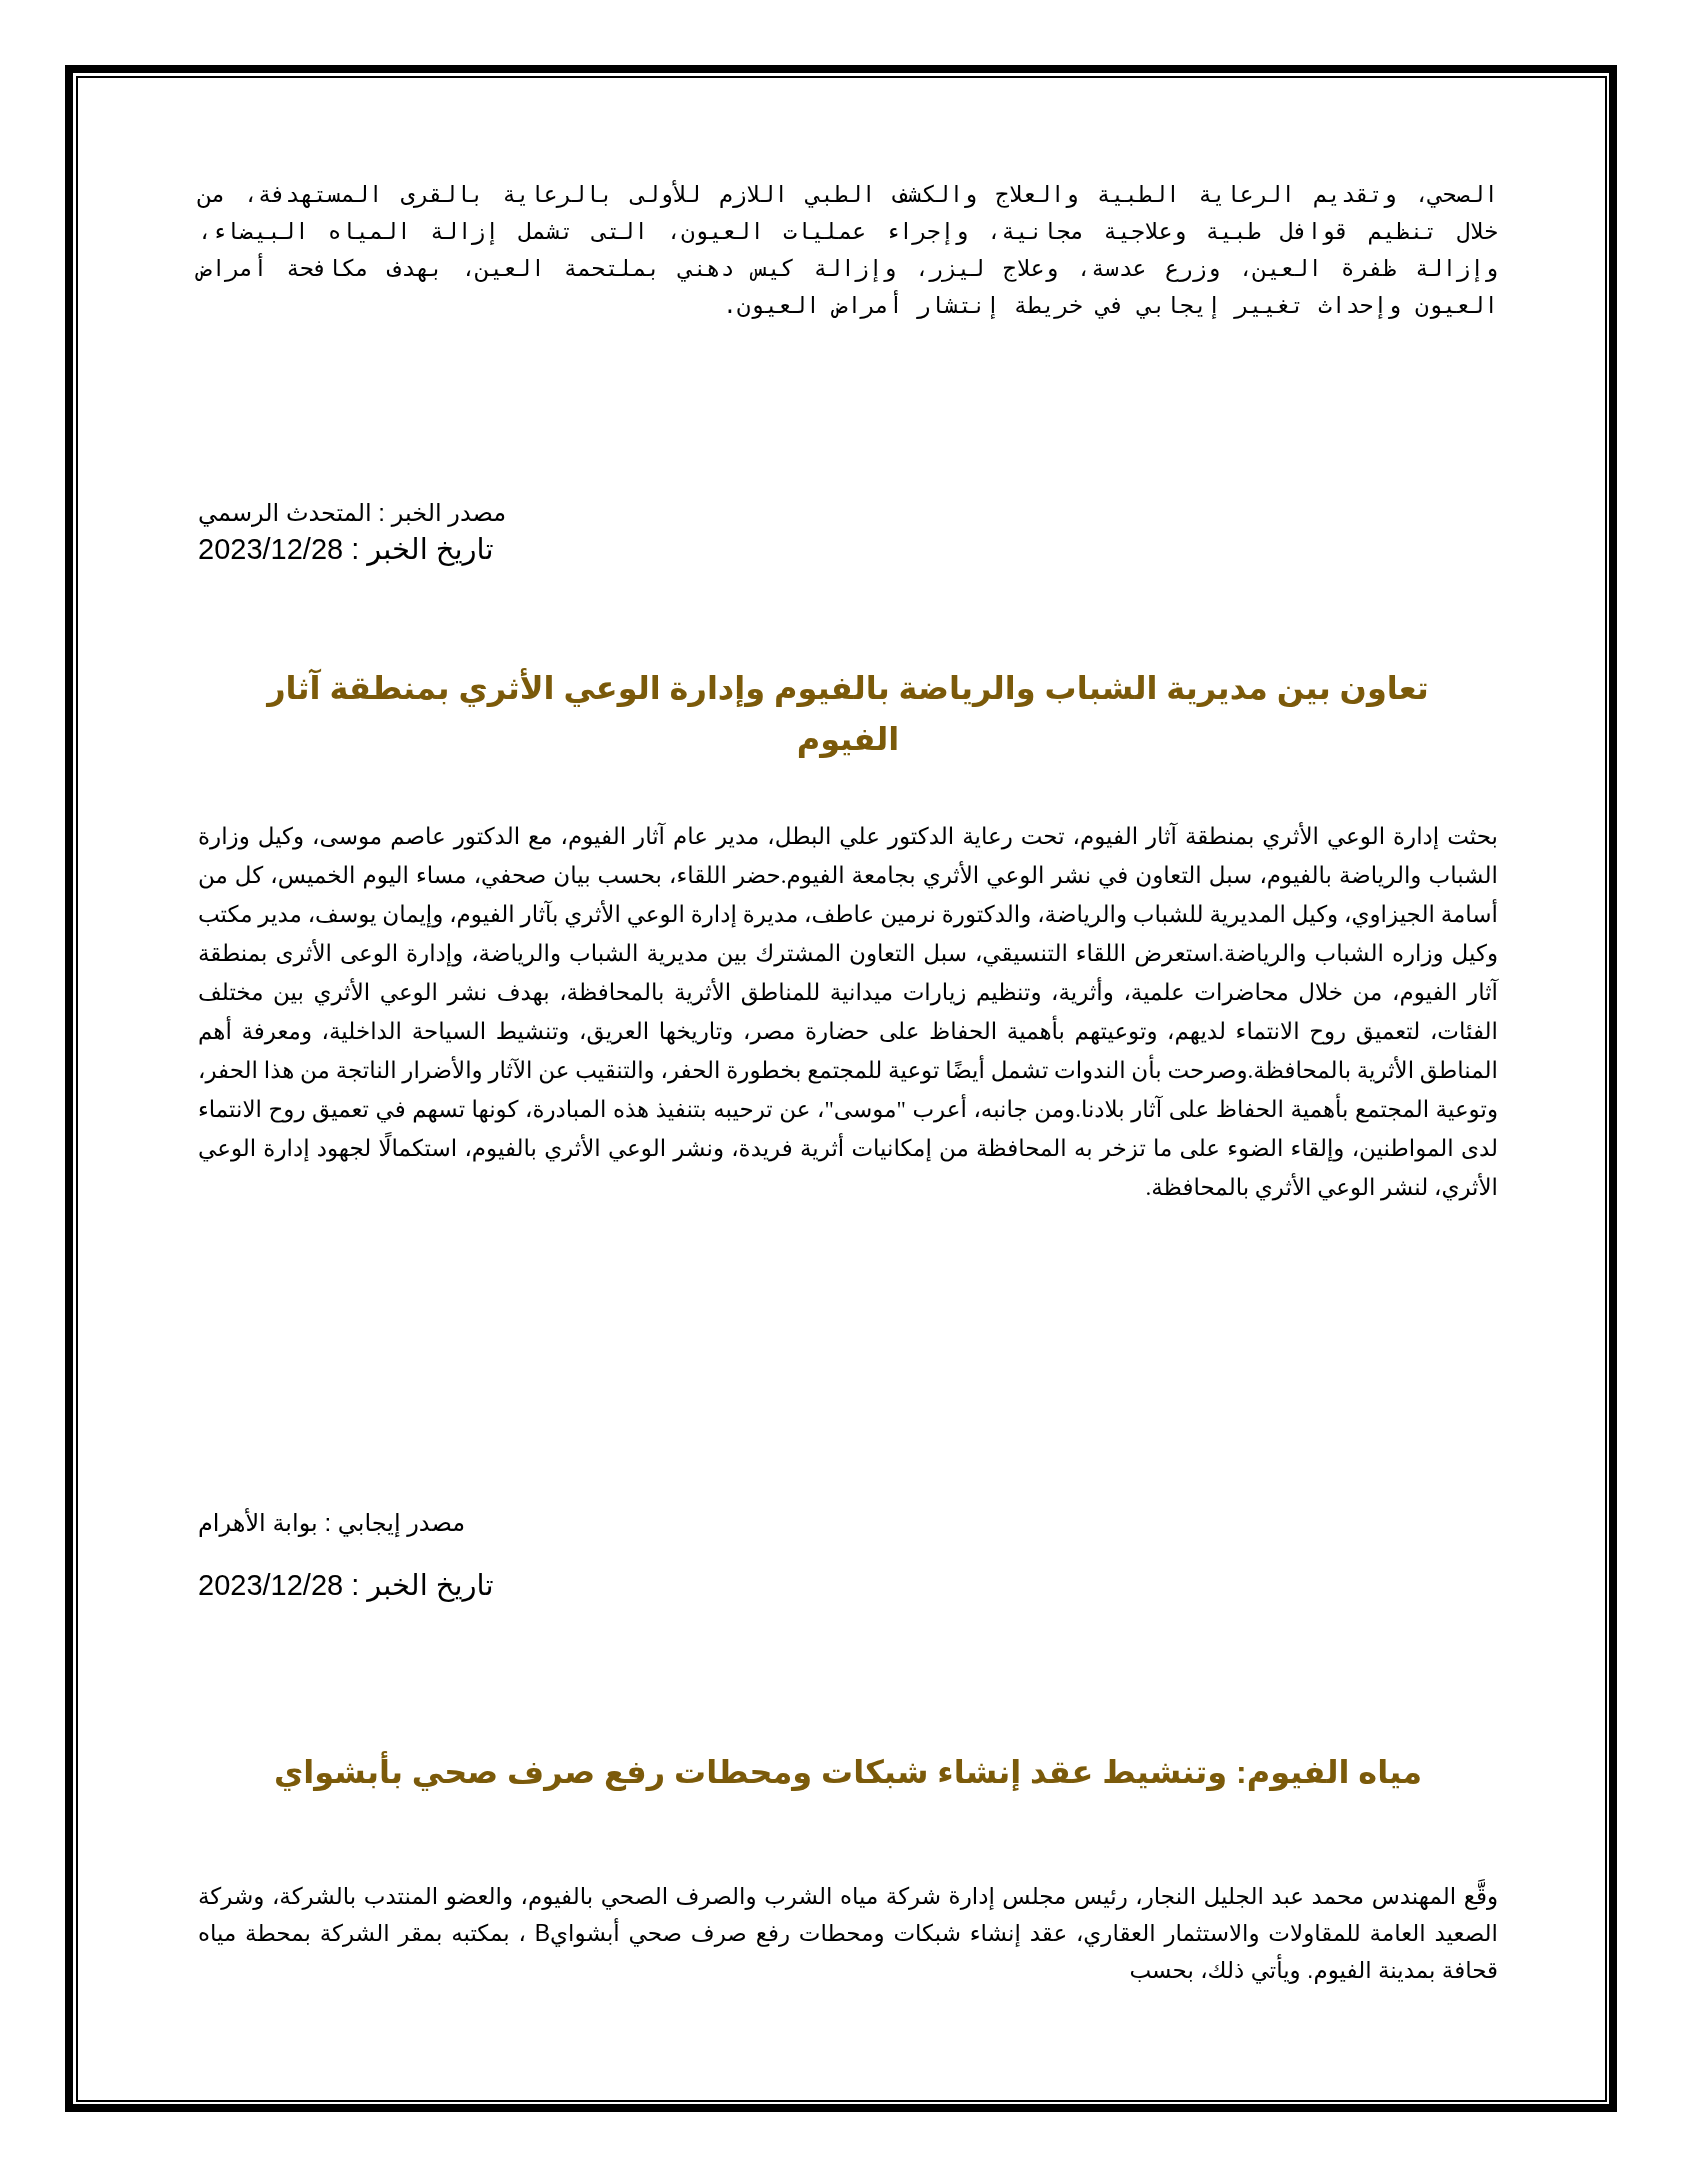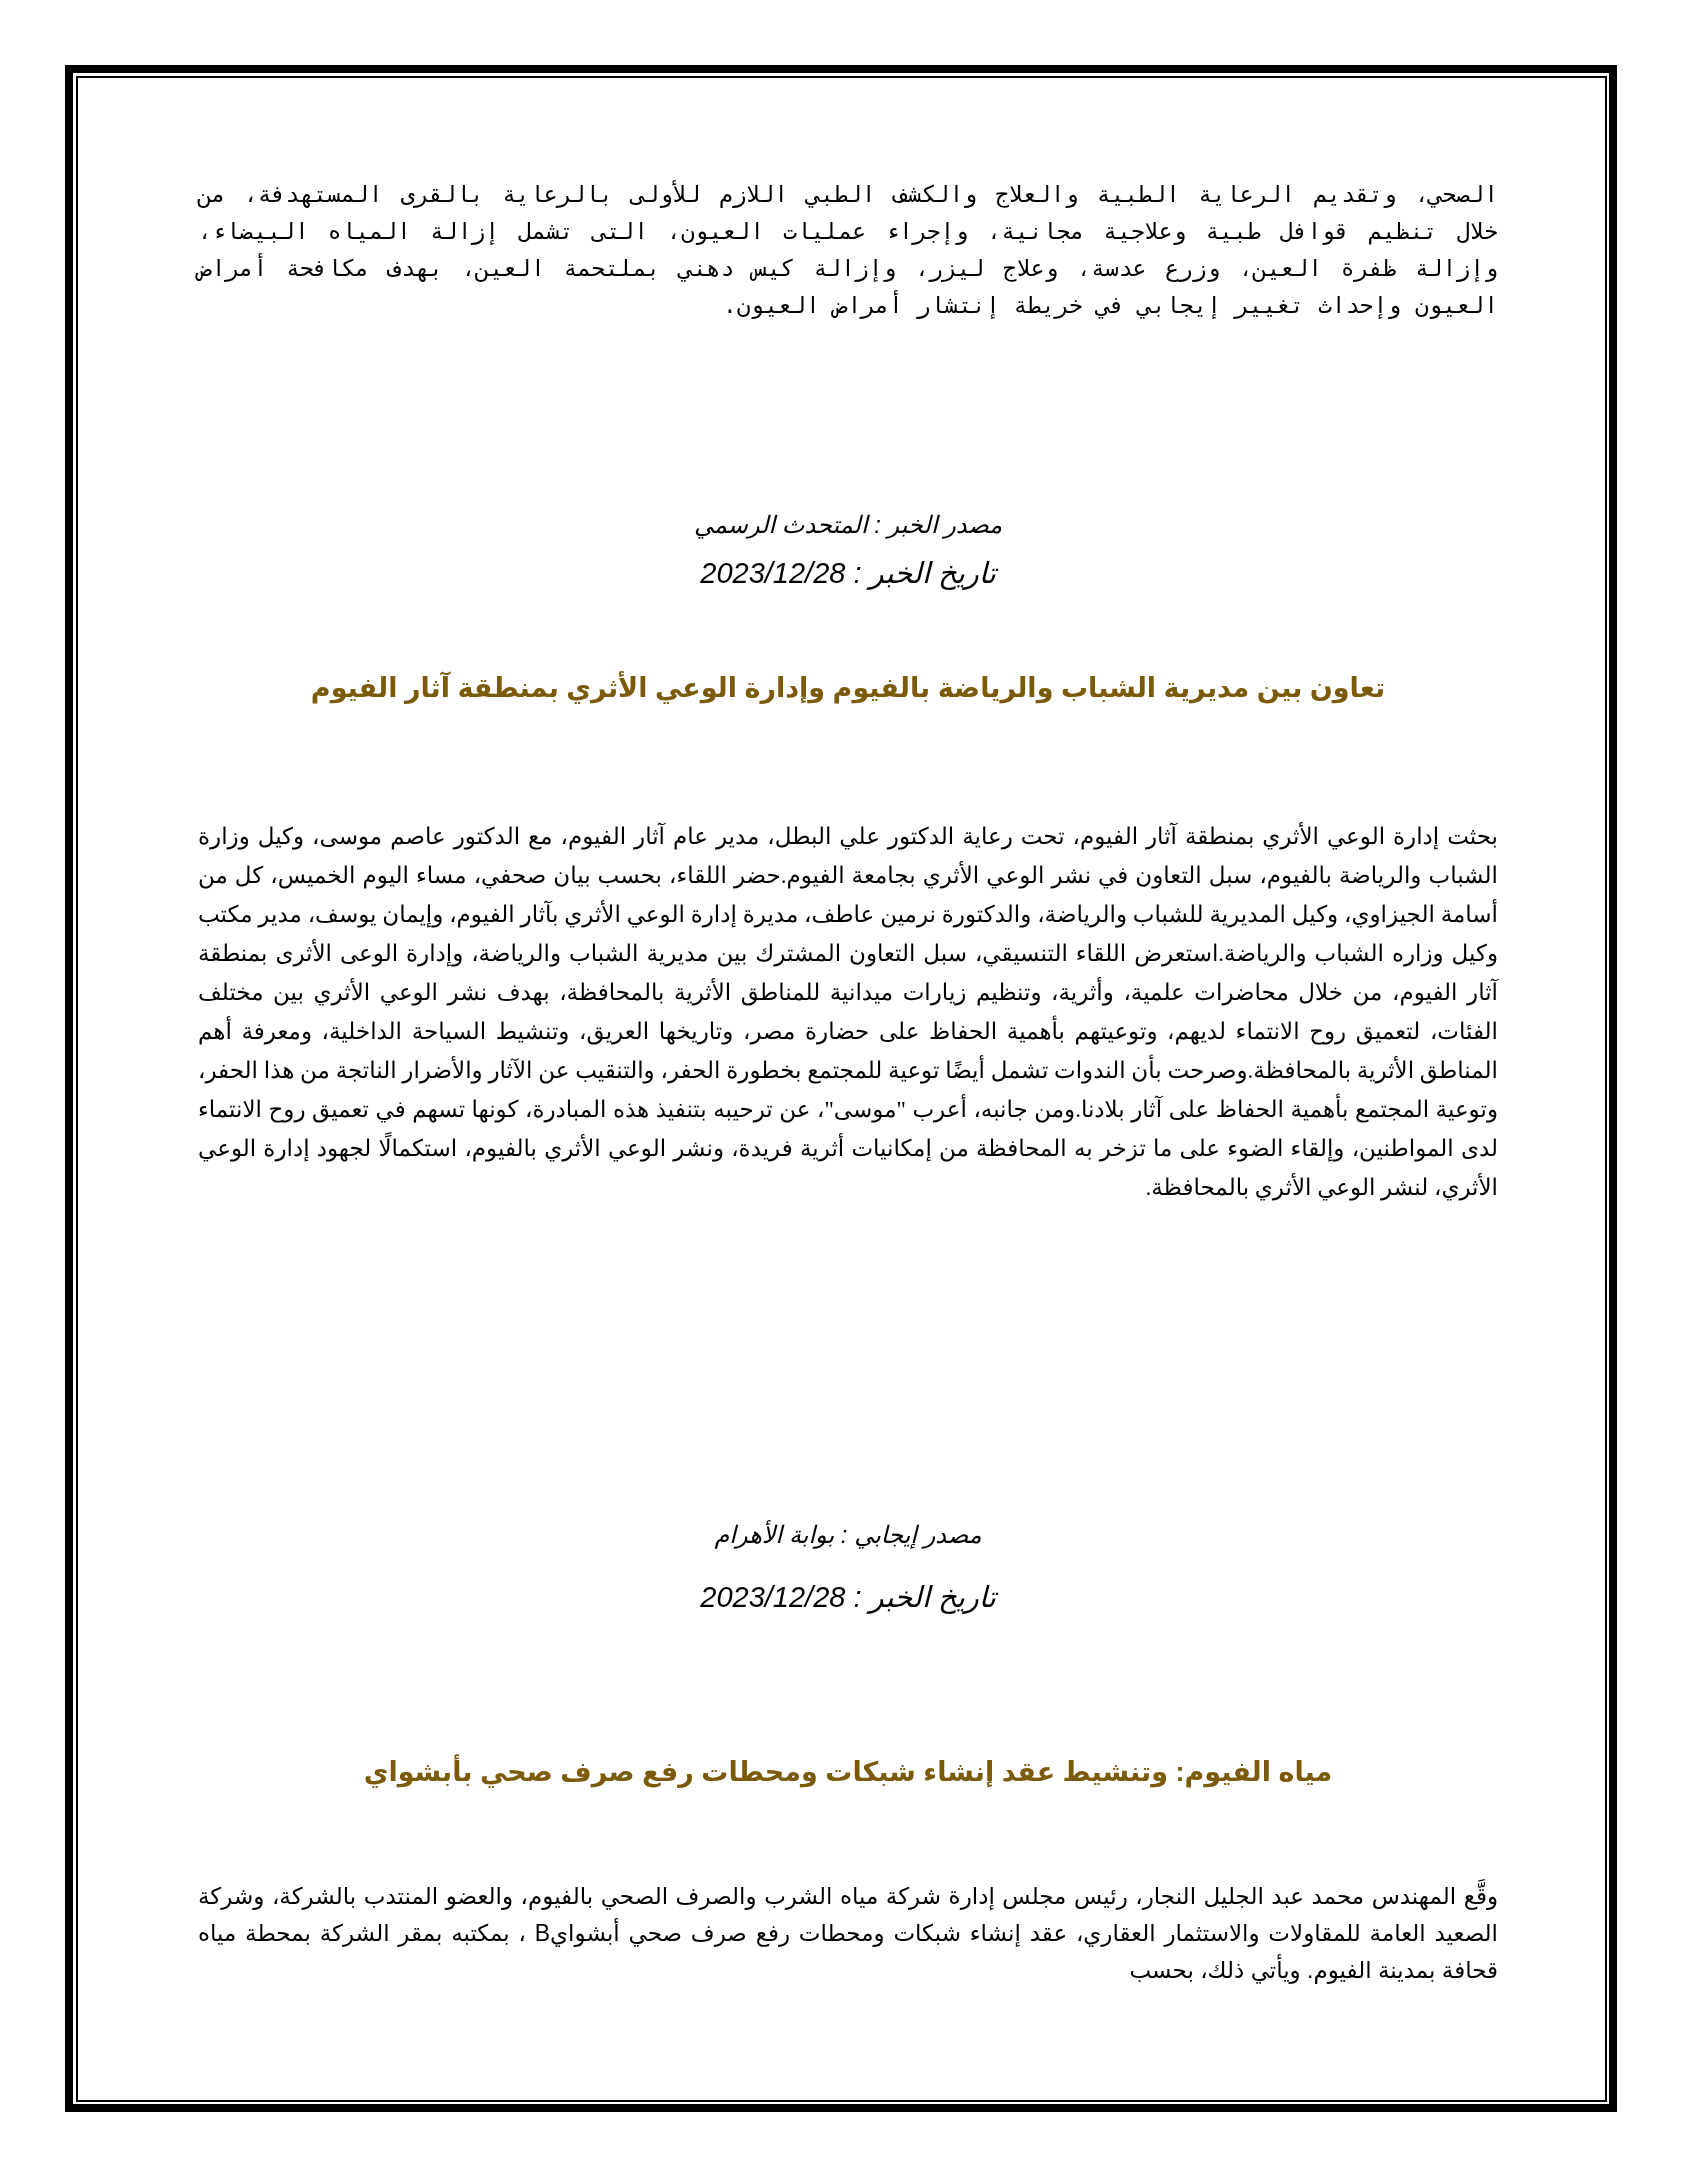--- a/index.html
+++ b/index.html
@@ -46,31 +46,30 @@
       line-height: 37px;
       margin: 0;
       text-align: justify;
       text-align-last: right;
     }
     .para.p2 { line-height: 39px; font-family: Liberation Serif, serif; }
     .para.p3 { line-height: 37px; margin-top: 32px; }
     .meta {
       font-size: 24px;
       line-height: 36px;
-      margin: 12px;
-      text-align: center;
-      font-style: italic;
+      margin: 0;
+      text-align: left;
     }
     .meta-date {
       font-size: 29px;
     }
     .heading {
       color: #7b5a0a;
       font-weight: bold;
-      font-size: 27px;
+      font-size: 32px;
       line-height: 51px;
       text-align: center;
       margin: 0;
       padding: 0 40px;
     }
     #p1 { position: absolute; top: 0; left: 0; right: 0; font-family: Liberation Mono, monospace; }
     #meta1 { position: absolute; top: 317px; left: 0; right: 0; }
     #h2 { position: absolute; top: 485px; left: 0; right: 0; }
     #p2 { position: absolute; top: 639px; left: 0; right: 0; }
     #meta2-source { position: absolute; top: 1327px; left: 0; right: 0; }

